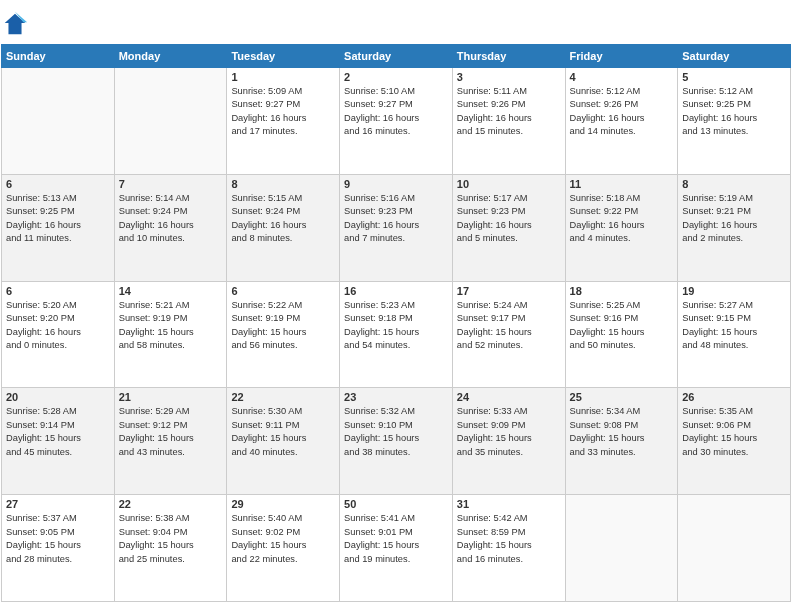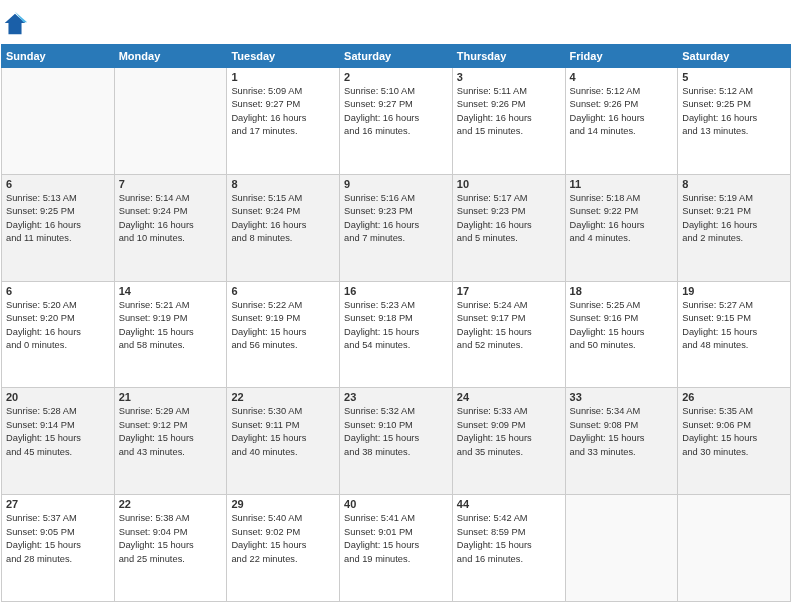--- a/index.html
+++ b/index.html
@@ -238,21 +238,21 @@
           </td>
           <td>
             <span class="day-num">23</span>
             <div class="day-info">Sunrise: 5:32 AM<br>Sunset: 9:10 PM<br>Daylight: 15 hours<br>and 38 minutes.</div>
           </td>
           <td>
             <span class="day-num">24</span>
             <div class="day-info">Sunrise: 5:33 AM<br>Sunset: 9:09 PM<br>Daylight: 15 hours<br>and 35 minutes.</div>
           </td>
           <td>
-            <span class="day-num">33</span>
+            <span class="day-num">25</span>
             <div class="day-info">Sunrise: 5:34 AM<br>Sunset: 9:08 PM<br>Daylight: 15 hours<br>and 33 minutes.</div>
           </td>
           <td>
             <span class="day-num">26</span>
             <div class="day-info">Sunrise: 5:35 AM<br>Sunset: 9:06 PM<br>Daylight: 15 hours<br>and 30 minutes.</div>
           </td>
         </tr>
         <tr>
           <td>
             <span class="day-num">27</span>
@@ -260,25 +260,25 @@
           </td>
           <td>
             <span class="day-num">22</span>
             <div class="day-info">Sunrise: 5:38 AM<br>Sunset: 9:04 PM<br>Daylight: 15 hours<br>and 25 minutes.</div>
           </td>
           <td>
             <span class="day-num">29</span>
             <div class="day-info">Sunrise: 5:40 AM<br>Sunset: 9:02 PM<br>Daylight: 15 hours<br>and 22 minutes.</div>
           </td>
           <td>
-            <span class="day-num">40</span>
+            <span class="day-num">50</span>
             <div class="day-info">Sunrise: 5:41 AM<br>Sunset: 9:01 PM<br>Daylight: 15 hours<br>and 19 minutes.</div>
           </td>
           <td>
-            <span class="day-num">44</span>
+            <span class="day-num">31</span>
             <div class="day-info">Sunrise: 5:42 AM<br>Sunset: 8:59 PM<br>Daylight: 15 hours<br>and 16 minutes.</div>
           </td>
           <td class="empty"></td>
           <td class="empty"></td>
         </tr>
       </tbody>
   </table>
 </div>
 
 </body></html>

